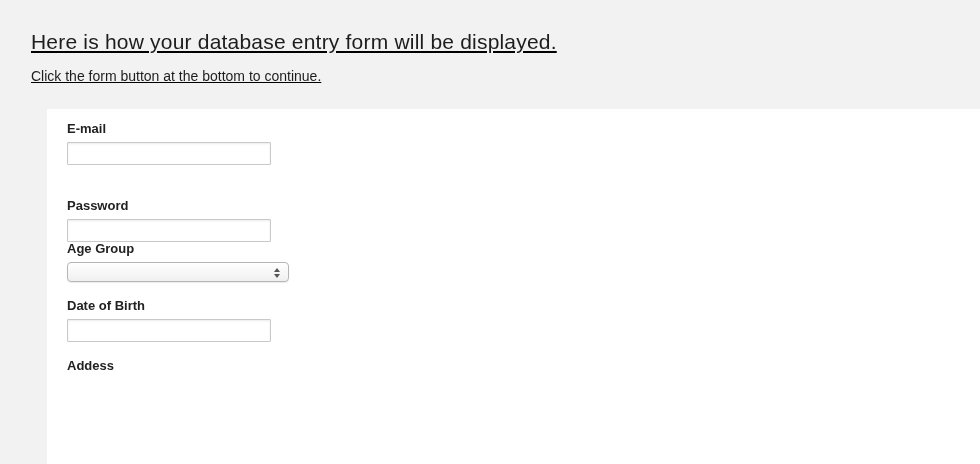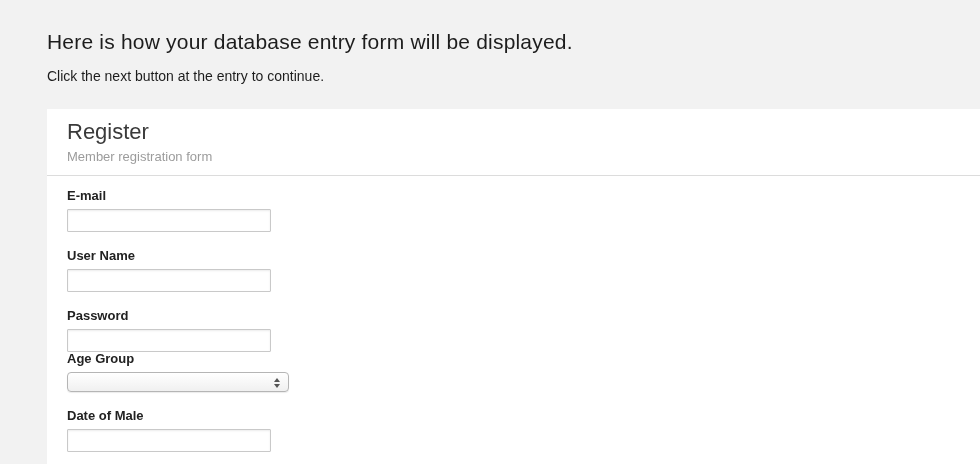--- a/index.html
+++ b/index.html
@@ -3,21 +3,22 @@
 <meta charset="utf-8">
 <style>
   * { margin: 0; padding: 0; box-sizing: border-box; }
   html, body {
     width: 980px; height: 464px;
     overflow: hidden;
     font-family: "Liberation Sans", "DejaVu Sans", sans-serif;
     background: #f2f2f2;
   }
   .intro {
-    padding: 29px 40px 0 47px;
+    padding: 29px 40px 0 31px;
+    text-decoration: underline;
   }
   .intro h1 {
     font-size: 21px;
     font-weight: 500;
     color: #1d1d1d;
     letter-spacing: 0.2px;
     line-height: 1.25;
   }
   .intro p {
     margin-top: 13px;
@@ -135,43 +136,35 @@
     border-left: 3.5px solid transparent;
     border-right: 3.5px solid transparent;
     border-top: 4px solid #555;
   }
 </style>
 </head>
 <body>
 
 <div class="intro">
   <h1>Here is how your database entry form will be displayed.</h1>
-  <p>Click the next button at the entry to continue.</p>
+  <p>Click the form button at the bottom to continue.</p>
 </div>
 
 <div class="form-card">
-  <div class="card-header">
-    <div class="card-title">Register</div>
-    <div class="card-subtitle">Member registration form</div>
-  </div>
 
   <div class="card-body">
 
     <div class="form-row">
       <div class="field">
         <label class="field-label">E-mail</label>
         <input class="text-input" type="text" value="" style="">
       </div>
     </div>
 
     <div class="form-row">
-      <div class="field">
-        <label class="field-label">User Name</label>
-        <input class="text-input" type="text" value="" style="">
-      </div>
     </div>
 
     <div class="form-row">
       <div class="field">
         <label class="field-label">Password</label>
         <input class="text-input" type="text" value="" style="">
       </div>
       <div class="field">
         <label class="field-label">Age Group</label>
         <div class="select-box">
@@ -179,21 +172,21 @@
           <div class="spinner">
             <div class="tri-up"></div>
             <div class="tri-down"></div>
           </div>
         </div>
       </div>
     </div>
 
     <div class="form-row">
       <div class="field">
-        <label class="field-label">Date of Male</label>
+        <label class="field-label">Date of Birth</label>
         <input class="text-input" type="text" value="" style="">
       </div>
     </div>
 
     <div class="form-row">
       <div class="field" style="width:auto;">
         <label class="field-label">Addess</label>
 
       </div>
     </div>

